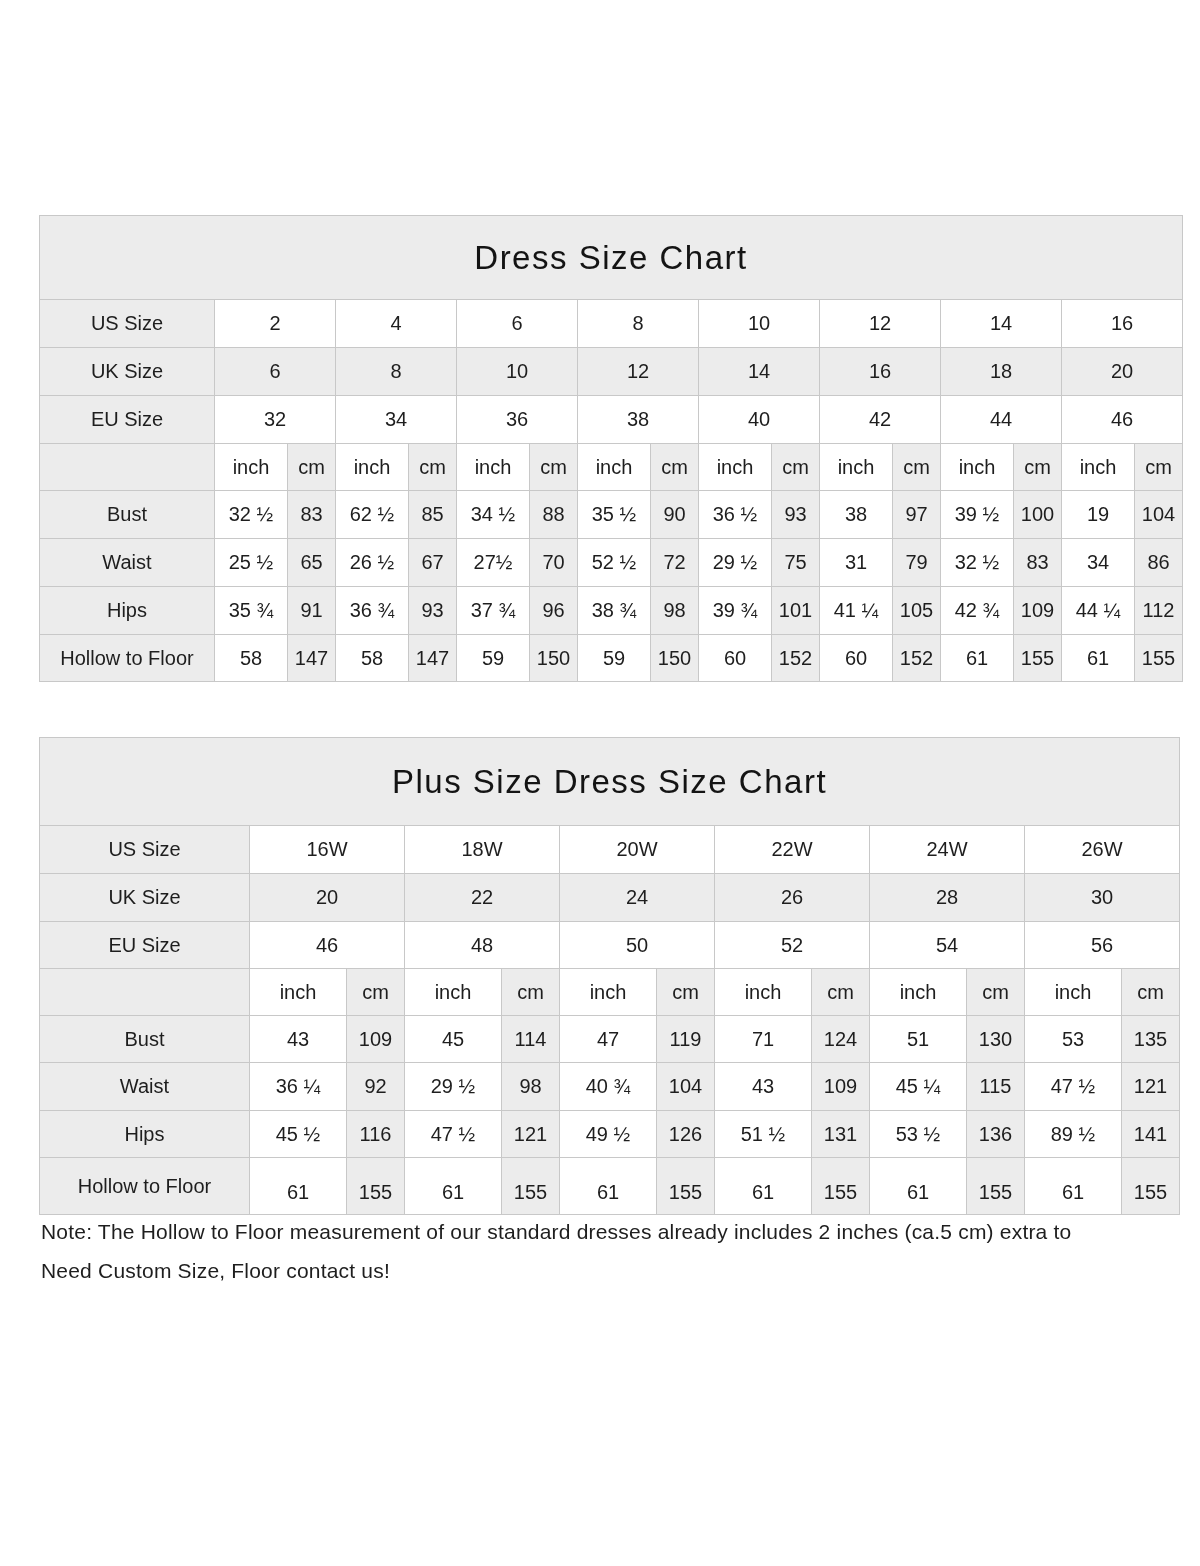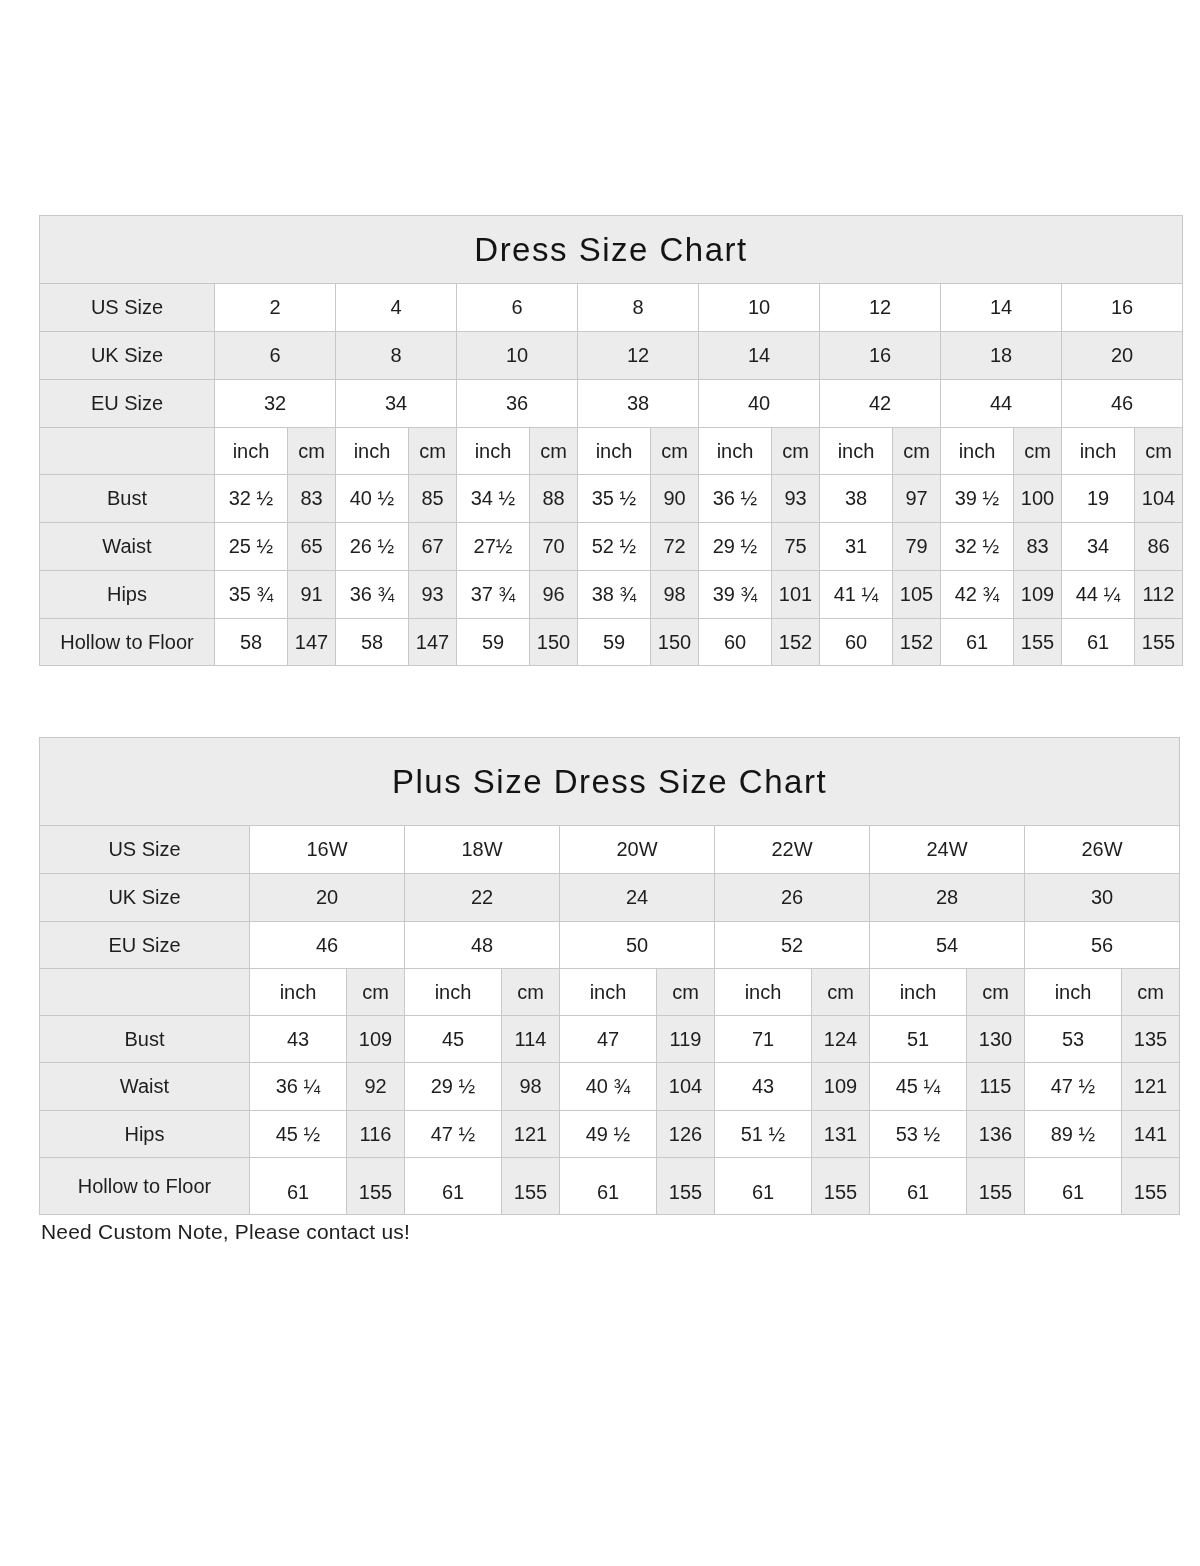--- a/index.html
+++ b/index.html
@@ -68,21 +68,21 @@
         <col style="width: 73px;">
         <col style="width: 48px;">
         <col style="width: 73px;">
         <col style="width: 48px;">
         <col style="width: 73px;">
         <col style="width: 48px;">
         <col style="width: 73px;">
         <col style="width: 48px;">
       </colgroup>
       <tbody>
-        <tr style="height: 68px;">
+        <tr style="height: 84px;">
           <td class="gray title-cell" colspan="17">Dress Size Chart</td>
         </tr>
         <tr style="height: 48px;">
           <th class="gray">US Size</th>
           <td colspan="2">2</td>
           <td colspan="2">4</td>
           <td colspan="2">6</td>
           <td colspan="2">8</td>
           <td colspan="2">10</td>
           <td colspan="2">12</td>
@@ -127,21 +127,21 @@
           <td class="gray">cm</td>
           <td>inch</td>
           <td class="gray">cm</td>
           <td>inch</td>
           <td class="gray">cm</td>
         </tr>
         <tr style="height: 48px;">
           <th class="gray">Bust</th>
           <td>32 ½</td>
           <td class="gray">83</td>
-          <td>40 ½</td>
+          <td>62 ½</td>
           <td class="gray">85</td>
           <td>34 ½</td>
           <td class="gray">88</td>
           <td>35 ½</td>
           <td class="gray">90</td>
           <td>36 ½</td>
           <td class="gray">93</td>
           <td>38</td>
           <td class="gray">97</td>
           <td>39 ½</td>
@@ -328,16 +328,17 @@
           <td class="gray low">155</td>
           <td class="low">61</td>
           <td class="gray low">155</td>
           <td class="low">61</td>
           <td class="gray low">155</td>
         </tr>
       </tbody>
   </table>
 
   <div class="notes">
-    <div>Need Custom Note, Please contact us!</div>
+    <div>Note: The Hollow to Floor measurement of our standard dresses already includes 2 inches (ca.5 cm) extra to</div>
+    <div>Need Custom Size, Floor contact us!</div>
   </div>
 
 </div>
 
 </body></html>

